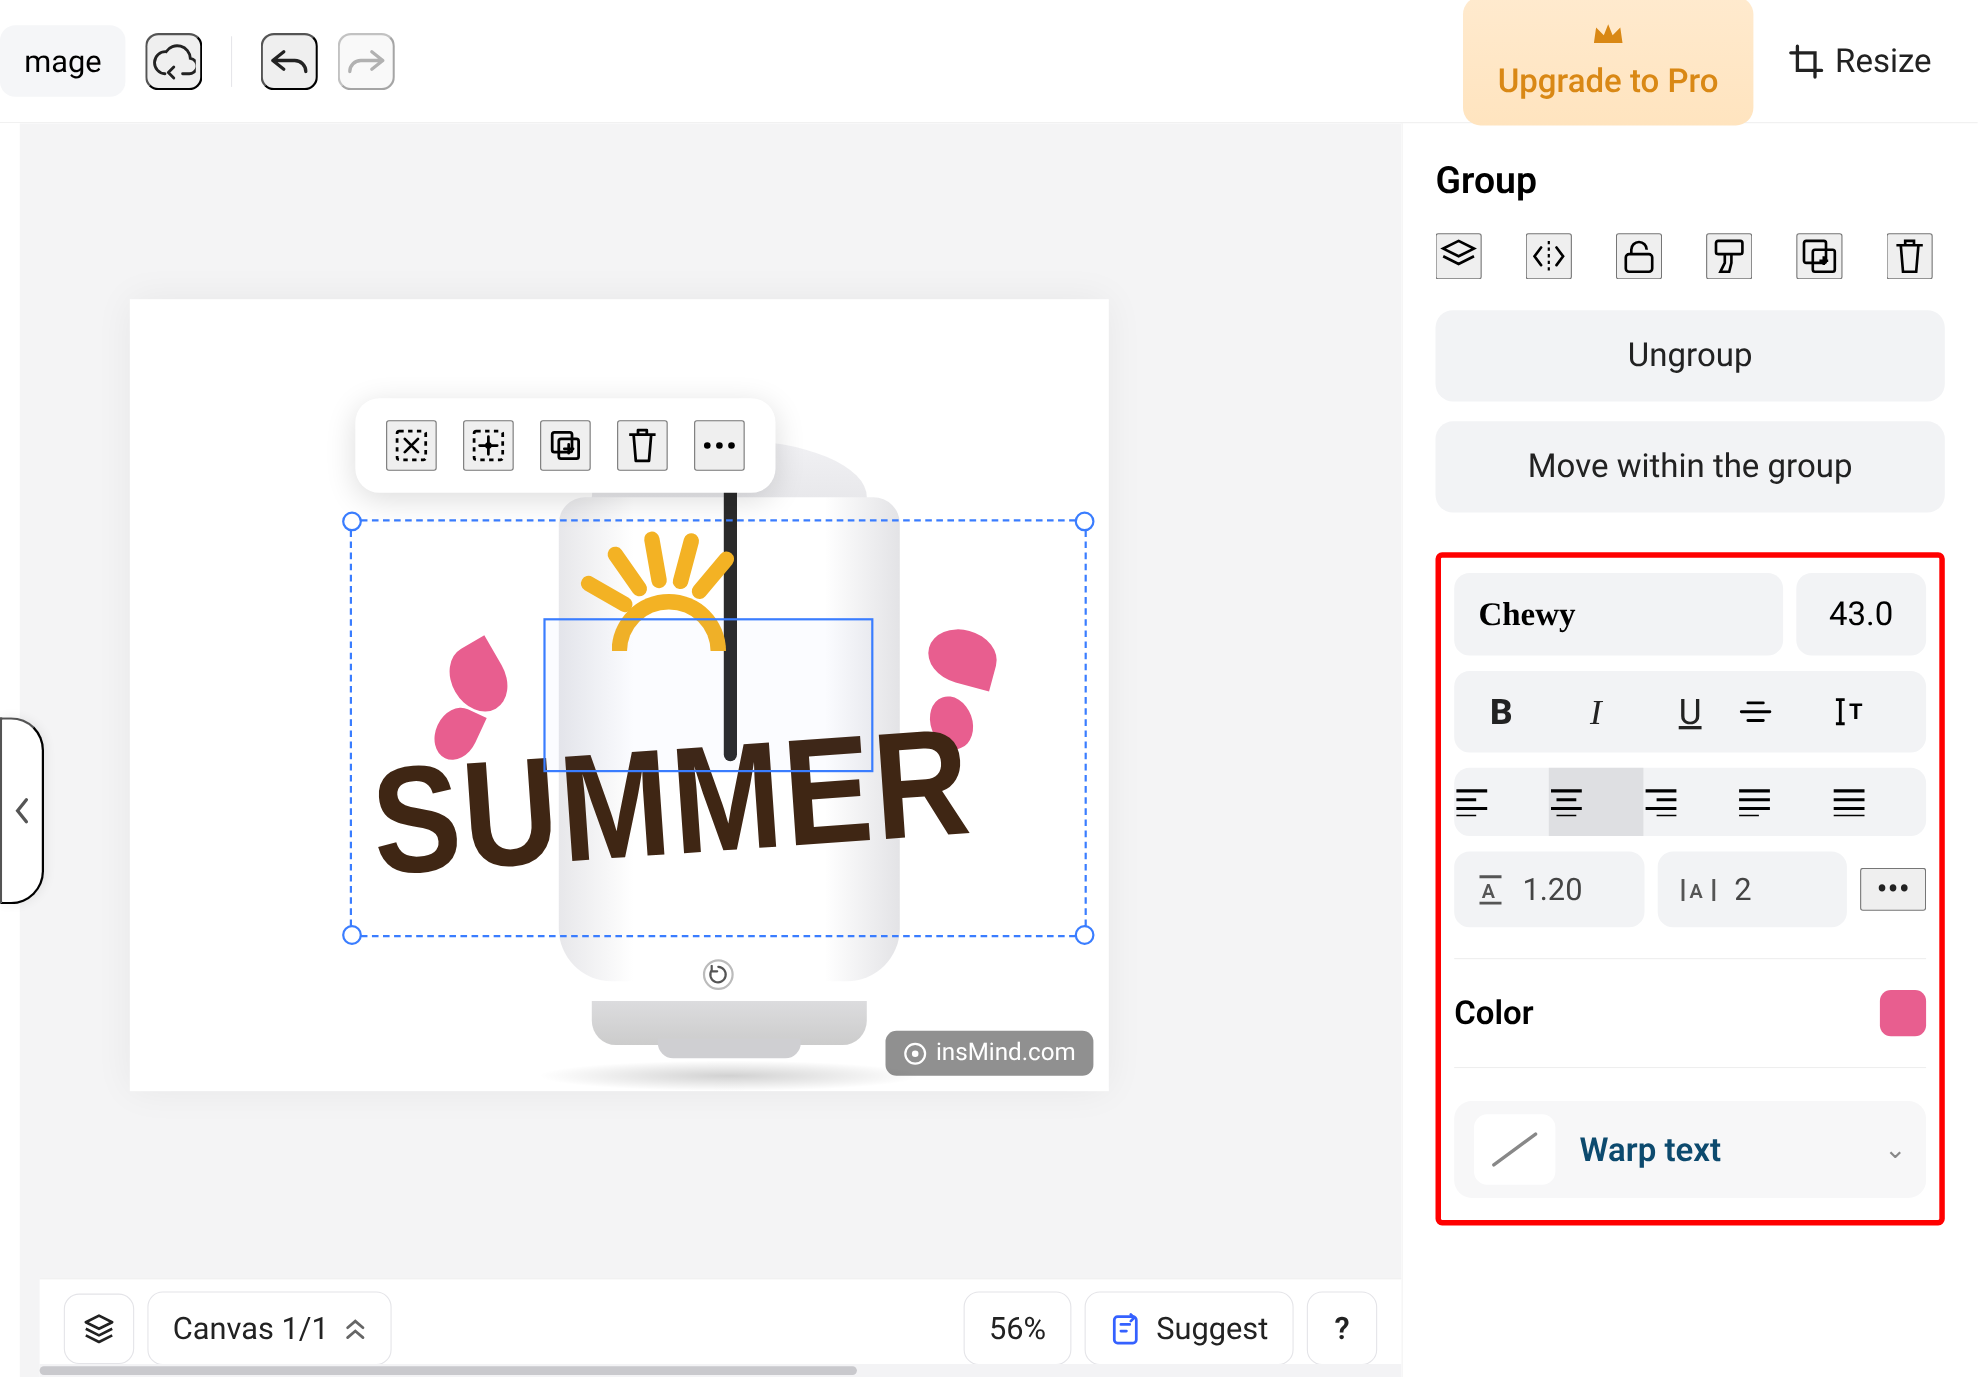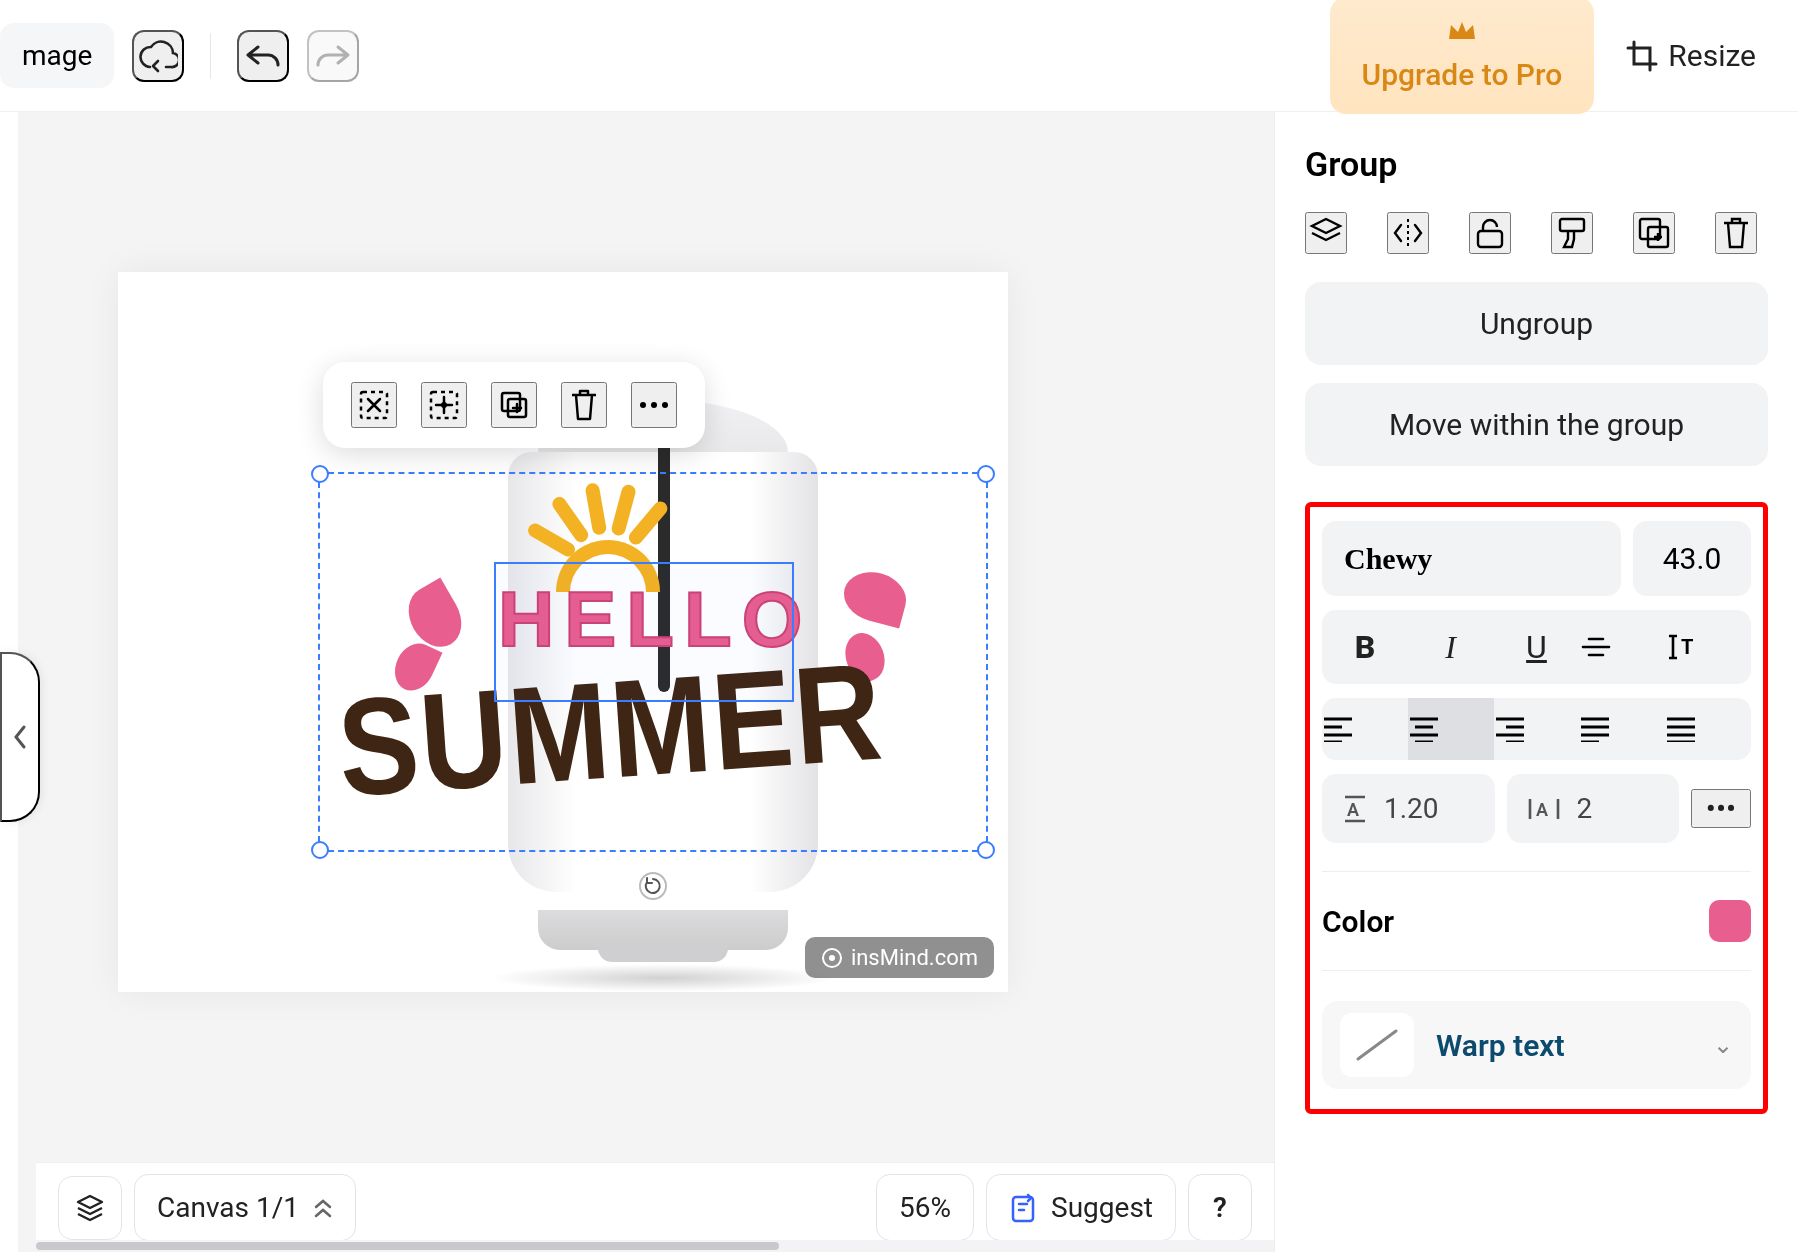--- a/index.html
+++ b/index.html
@@ -163,21 +163,20 @@
         <div class="ray" style="transform:rotate(-10deg)"></div>
         <div class="ray" style="transform:rotate(15deg)"></div>
         <div class="ray" style="transform:rotate(40deg)"></div>
         <div class="arc"></div>
       </div>
       <div class="drop" style="left:390px; top:470px; transform:rotate(-30deg) scale(.9)"></div>
       <div class="drop" style="left:370px; top:520px; transform:rotate(25deg) scale(.7)"></div>
       <div class="drop" style="left:830px; top:450px; transform:rotate(105deg) scale(.9)"></div>
       <div class="drop" style="left:820px; top:510px; transform:rotate(160deg) scale(.7)"></div>
 
-      <div class="hello-img">HELLO</div>
       <div class="summer-img">SUMMER</div>
 
       <div class="sel-box" style="left:300px; top:360px; width:670px; height:380px;">
         <div class="sel-handle" style="left:0;top:0"></div>
         <div class="sel-handle" style="left:100%;top:0"></div>
         <div class="sel-handle" style="left:0;top:100%"></div>
         <div class="sel-handle" style="left:100%;top:100%"></div>
         <div class="rotate-handle" style="bottom:-50px">
            <svg width="18" height="18" viewBox="0 0 18 18">
               <path d="M9 2a7 7 0 1 1-6 3M3 1v5h5" fill="none" stroke="#555" stroke-width="2" stroke-linecap="round"></path>

